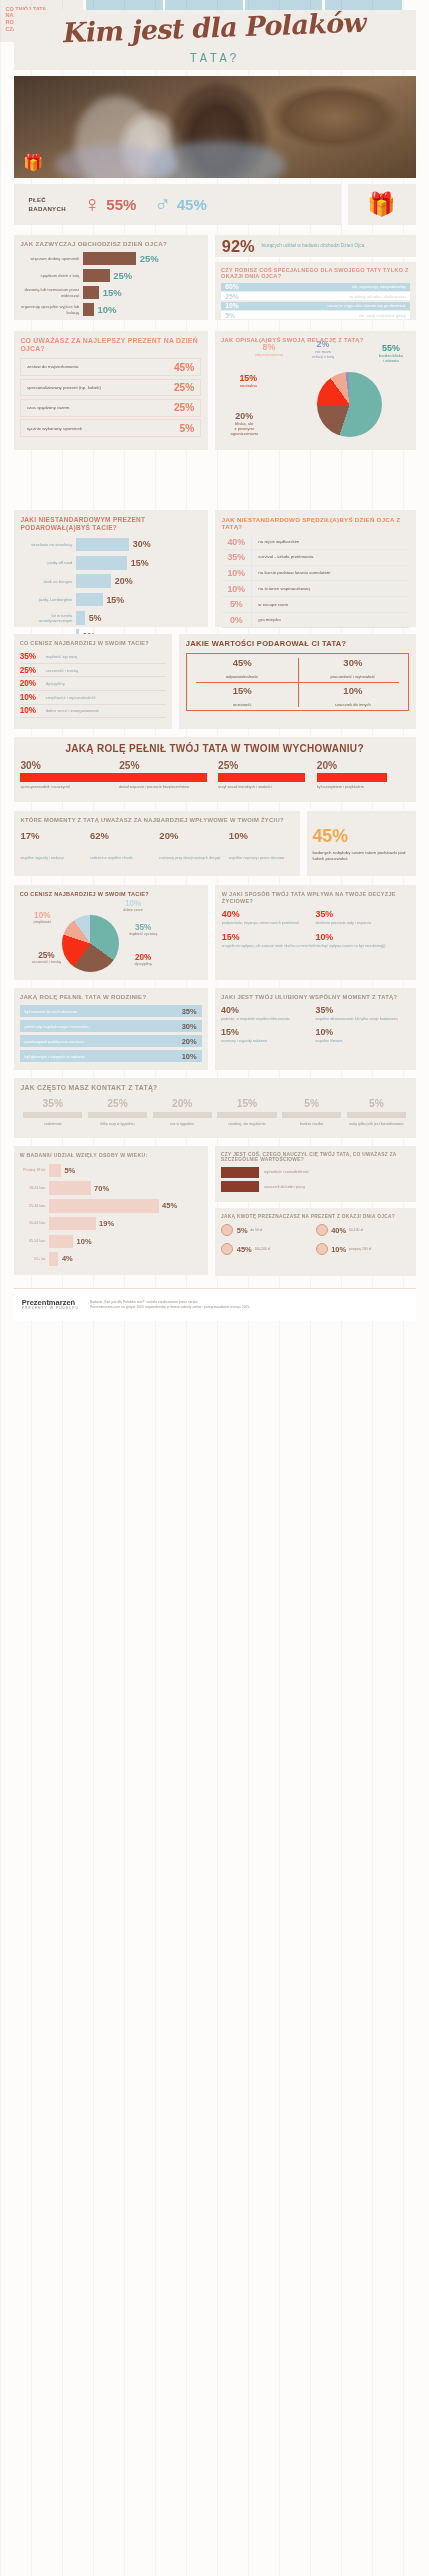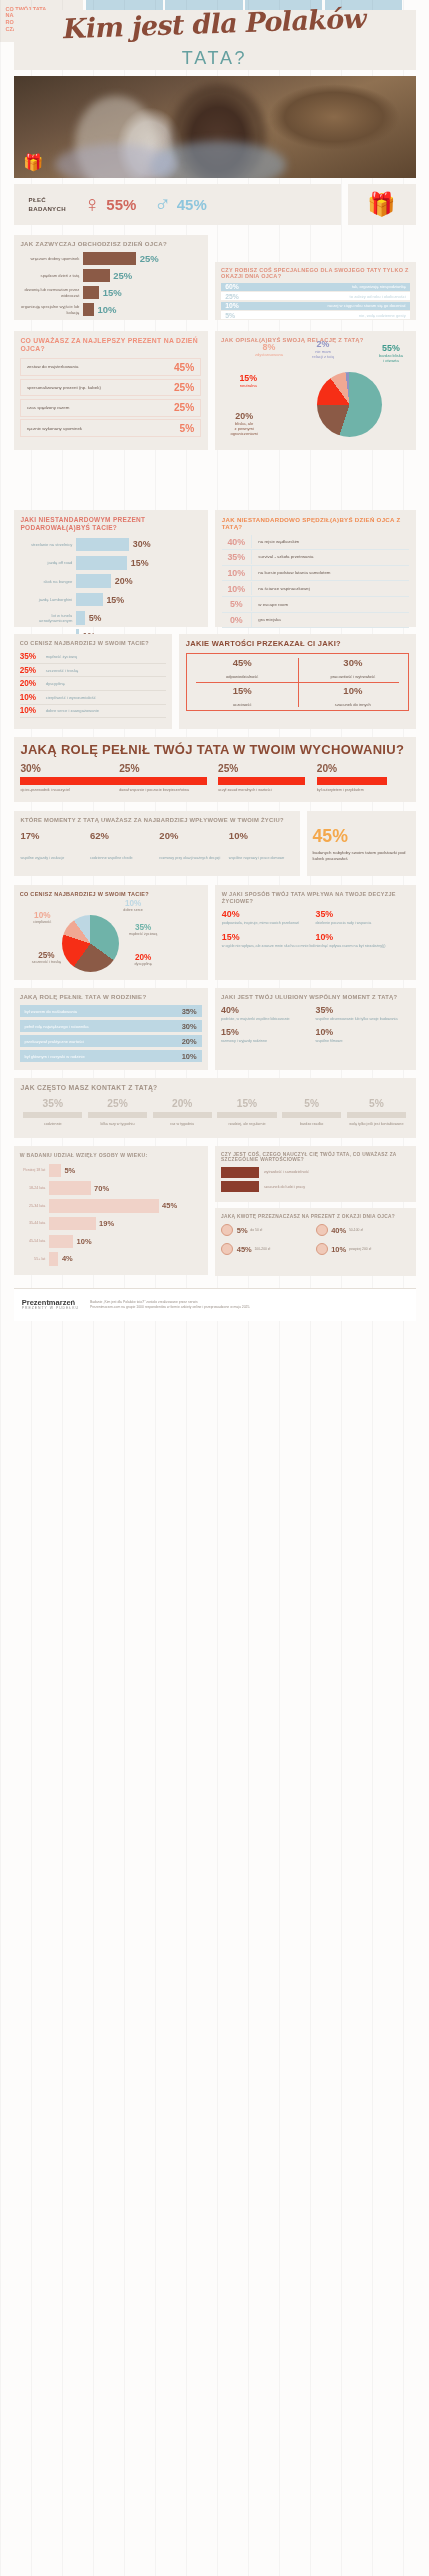--- a/index.html
+++ b/index.html
@@ -29,23 +29,23 @@
     align-items:center; justify-content:center;
   }
   .title-script{
     font-family:"DejaVu Serif", serif;
     font-style:italic; font-weight:bold;
     font-size:27px; color:#8a4b38; letter-spacing:-0.7px;
     line-height:1;
     transform: rotate(-2deg);
   }
   .title-sub{
-    font-size:18px; color:#65a0a0; letter-spacing:2.7px;
+    font-size:12px; color:#65a0a0; letter-spacing:2.7px;
     margin-top:11px; font-weight:300;
-    font-family:Liberation Sans, sans-serif;
+    font-family:Liberation Mono, monospace;
   }
 
   
   .hero{
     position:absolute; left:13.6px; top:76px; width:402px; height:102px;
     overflow:hidden;
     background:
       radial-gradient(ellipse 48px 58px at 136px 72px, #cfc6bd 0%, #b9ada3 45%, transparent 70%),
       radial-gradient(ellipse 53px 63px at 204px 63px, #6b4c3c 0%, #4d3529 50%, transparent 72%),
       radial-gradient(ellipse 82px 41px at 320px 41px, #8a6a4a 0%, #6a4f36 60%, transparent 80%),
@@ -160,21 +160,21 @@
   .s5r .qtitle{ font-size:7.5px; color:#8b4a34; margin-bottom:4.8px; }
   .quad{ position:relative; border:0.7px solid #e8634c; height:58px; }
   .quad .cell{ position:absolute; width:50%; height:50%; display:flex; flex-direction:column; align-items:center; justify-content:center; }
   .quad .cell .pct{ font-size:9.5px; color:#8b5a46; }
   .quad .cell .lbl{ font-size:4.1px; color:#6b5b52; margin-top:6.1px; }
   .quad .vline{ position:absolute; left:50%; top:6%; width:0.7px; height:88%; background:#e8634c; }
   .quad .hline{ position:absolute; top:50%; left:4%; width:92%; height:0.7px; background:#e8634c; }
 
   
   .s6{ left:13.6px; top:737px; width:402px; height:65px; padding:6.1px 6.8px; }
-  .s6 .qtitle{ font-size:13px; color:#8b4a34; margin-bottom:5.5px; }
+  .s6 .qtitle{ font-size:10px; color:#8b4a34; margin-bottom:5.5px;margin-left:45px; }
   .s6row{ display:flex; gap:6.8px; }
   .s6cell{ flex:1; }
   .s6cell .pct{ font-size:10.2px; color:#8b5a46; display:block; margin-bottom:2.7px; }
   .s6cell .bar{ height:8.2px; background:#f62e16; margin-bottom:3.4px; }
   .s6cell .lbl{ font-size:3.7px; color:#8a7a70; line-height:1.25; }
 
   
   .s7{ left:13.6px; top:811px; width:286px; height:65px; padding:6.1px 6.8px; }
   .s7 .qtitle{ font-size:5.8px; color:#a39387; margin-bottom:5.5px; line-height:1.2; }
   .s7row{ display:flex; gap:5.5px; }
@@ -309,20 +309,24 @@
           <div class="pct">15%</div>
         </div>
         <div class="barrow">
           <div class="lbl">organizuję specjalne wyjście lub kolację</div>
           <div class="bar" style="width: 10.6px;"></div>
           <div class="pct">10%</div>
         </div>
       </div>
   </div>
 
+  <div class="panel s92">
+    <div class="big">92%</div>
+    <div class="txt">biorących udział w badaniu obchodzi Dzień Ojca</div>
+  </div>
 
   <div class="panel s1r">
     <div class="qtitle">CZY ROBISZ COŚ SPECJALNEGO DLA SWOJEGO TATY TYLKO Z OKAZJI DNIA OJCA?</div>
     <div id="s1r-rows">
         <div class="lrow fill">
           <div class="pct">60%</div>
           <div class="lbl2">tak, organizuję niespodziankę</div>
         </div>
         <div class="lrow empty">
           <div class="pct">25%</div>
@@ -506,21 +510,21 @@
           <div class="lbl">cierpliwość i wyrozumiałość</div>
         </div>
         <div class="r5">
           <div class="pct">10%</div>
           <div class="lbl">dobre serce i zaangażowanie</div>
         </div>
       </div>
   </div>
 
   <div class="panel s5r">
-    <div class="qtitle">JAKIE WARTOŚCI PRZEKAZAŁ CI JAKI?</div>
+    <div class="qtitle">JAKIE WARTOŚCI PODAROWAŁ CI TATA?</div>
     <div class="quad">
       <div class="vline"></div>
       <div class="hline"></div>
       <div id="s5r-cells">
           <div class="cell" style="left: 0px; top: 0px;">
             <div class="pct">45%</div>
             <div class="lbl">odpowiedzialność</div>
           </div>
           <div class="cell" style="left: 50%; top: 0px;">
             <div class="pct">30%</div>

